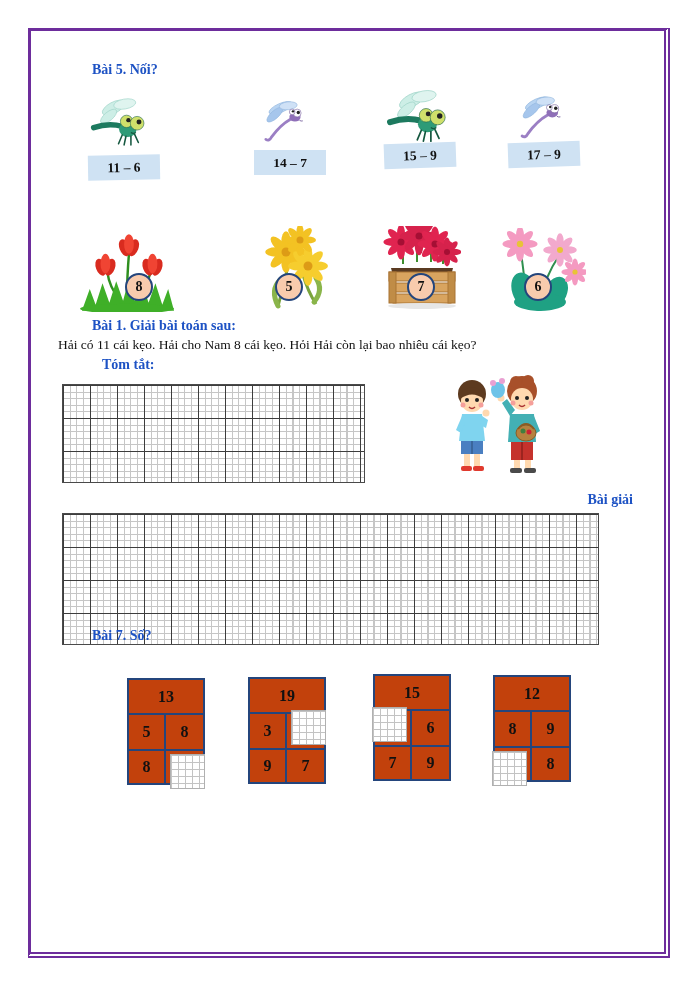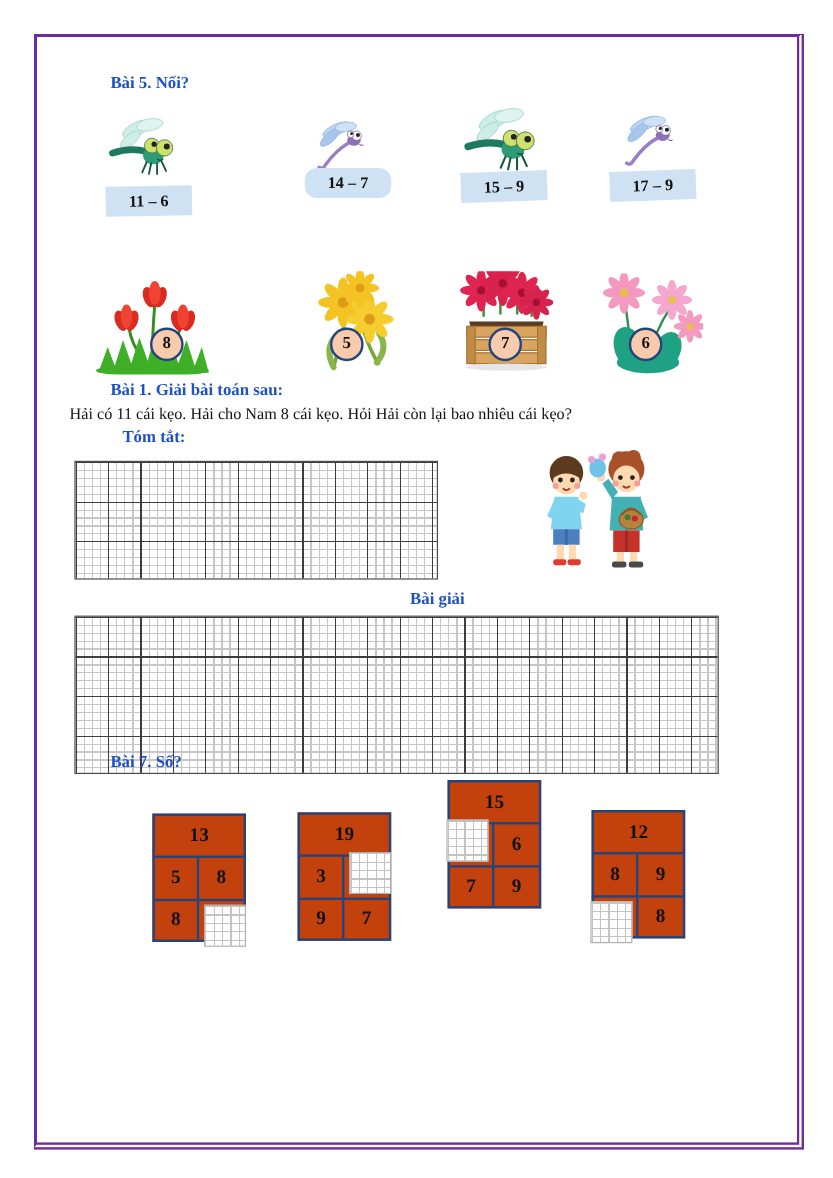--- a/index.html
+++ b/index.html
@@ -103,21 +103,21 @@
         <use href="#dragonfly-green"></use>
       </svg>
   </div>
   <div class="abs" style="left:514px;top:90px;width:58px;height:56px;">
     <svg viewBox="0 0 100 90" width="58" height="56">
         <use href="#dragonfly-purple"></use>
       </svg>
   </div>
 
   <div class="abs expr-label rot-1" style="left:88px;top:155px;">11 – 6</div>
-  <div class="abs expr-label" style="left:254px;top:140px;border-radius:10px;">14 – 7</div>
+  <div class="abs expr-label" style="left:254px;top:150px;">14 – 7</div>
   <div class="abs expr-label rot-2" style="left:384px;top:143px;">15 – 9</div>
   <div class="abs expr-label rot-2" style="left:508px;top:142px;">17 – 9</div>
 
   <div class="abs" style="left:78px;top:228px;width:98px;height:84px;">
     <svg viewBox="0 0 100 85" width="98" height="84">
       <path d="M30 45 Q32 60 42 72 M52 26 Q50 50 50 70 M74 45 Q70 60 60 72" stroke="#2f8f1f" stroke-width="2.5" fill="none"></path>
       <g fill="#d92b1f">
         <g transform="translate(28,38)">
             <ellipse cx="-5" cy="0" rx="5" ry="9" transform="rotate(-20)"></ellipse>
             <ellipse cx="5" cy="0" rx="5" ry="9" transform="rotate(20)"></ellipse>
@@ -269,21 +269,21 @@
         <rect x="71" y="70" width="22" height="18" fill="#c5322c"></rect>
         <path d="M82 70 v18" stroke="#9c241f" stroke-width="2"></path>
         <rect x="74" y="88" width="6" height="8" fill="#ffd9b0"></rect>
         <rect x="85" y="88" width="6" height="8" fill="#ffd9b0"></rect>
         <rect x="70" y="96" width="12" height="5" rx="2" fill="#4a4a4a"></rect>
         <rect x="84" y="96" width="12" height="5" rx="2" fill="#4a4a4a"></rect>
       </g>
     </svg>
   </div>
 
-  <div class="abs h-blue" style="left:62px;top:492px;width:537px;text-align:center;">Bài giải</div>
+  <div class="abs h-blue" style="left:62px;top:492px;width:537px;text-align:right;">Bài giải</div>
 
   <div class="abs graph-paper" style="left:62px;top:513px;width:537px;height:132px;"></div>
 
   <div class="abs h-blue" style="left:58px;top:628px;">Bài 7. Số?</div>
 
   <div class="abs puzzle" style="left:127px;top:678px;">
     <div class="puzzle-header">13</div>
     <div class="puzzle-grid">
       <div class="pcell b-r">5</div>
       <div class="pcell">8</div>
@@ -299,21 +299,21 @@
     <div class="puzzle-grid">
       <div class="pcell b-r">3</div>
       <div class="pcell">
         <div class="mini-grid off-ur"></div>
       </div>
       <div class="pcell b-r b-t">9</div>
       <div class="pcell b-t">7</div>
     </div>
   </div>
 
-  <div class="abs puzzle" style="left:373px;top:650px;">
+  <div class="abs puzzle" style="left:373px;top:674px;">
     <div class="puzzle-header">15</div>
     <div class="puzzle-grid">
       <div class="pcell b-r">
         <div class="mini-grid off-ul"></div>
       </div>
       <div class="pcell">6</div>
       <div class="pcell b-r b-t">7</div>
       <div class="pcell b-t">9</div>
     </div>
   </div>

